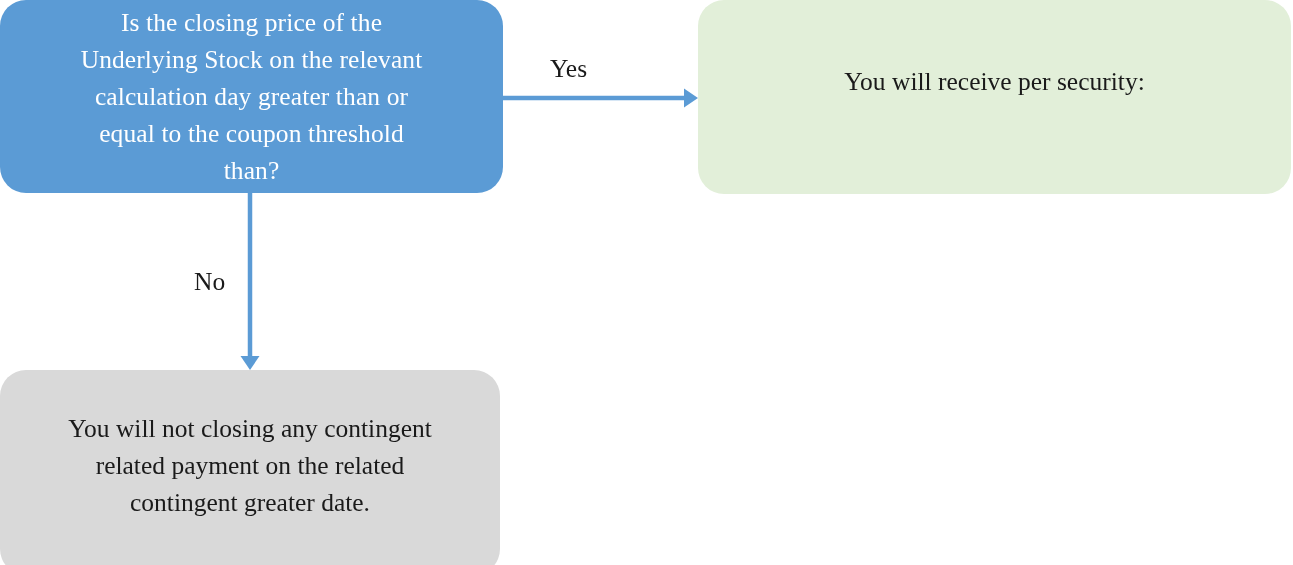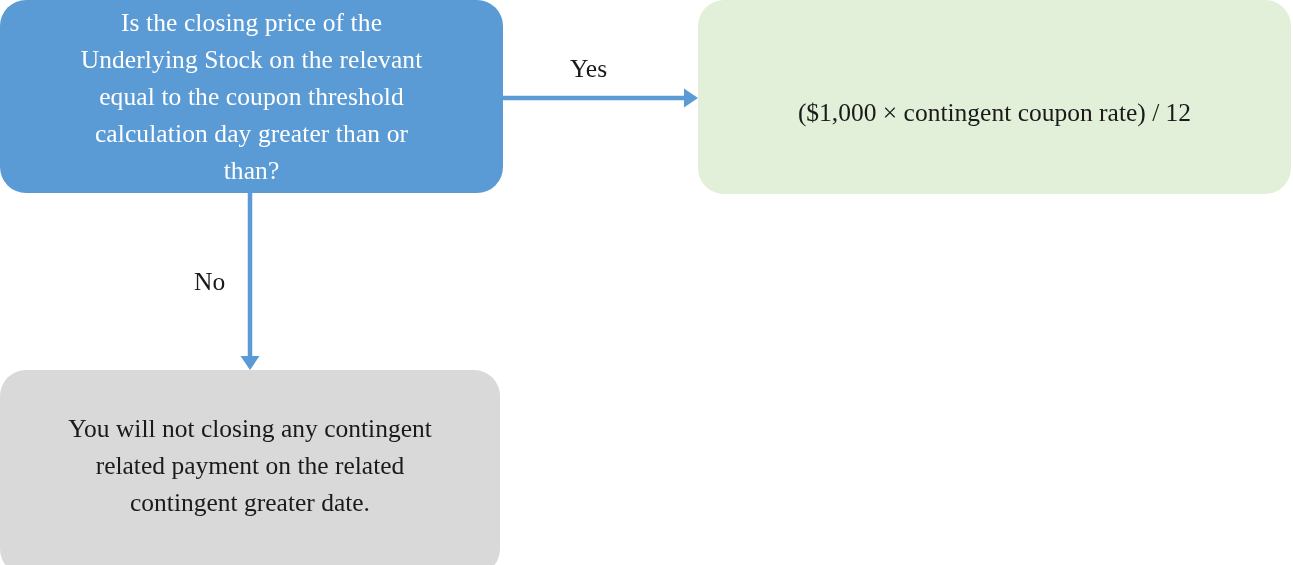--- a/index.html
+++ b/index.html
@@ -97,44 +97,44 @@
   }
 
   .edge-label {
     position: absolute;
     color: #1a1a1a;
     font-size: 25.5px;
     line-height: 1;
     white-space: nowrap;
   }
   #yes-label {
-    left: 570px;
+    left: 550px;
     top: 56px;
   }
   #no-label {
     left: 194px;
     top: 269px;
   }
 </style>
 </head>
 <body>
 
 <div id="canvas">
 
   <div class="node" id="decision-node">
     <div class="node-text">Is the closing price of the</div>
     <div class="node-text">Underlying Stock on the relevant</div>
+    <div class="node-text">calculation day greater than or</div>
     <div class="node-text">equal to the coupon threshold</div>
-    <div class="node-text">calculation day greater than or</div>
     <div class="node-text">than?</div>
   </div>
 
   <div class="node" id="yes-outcome-node">
+    <div class="node-text">You will receive per security:</div>
     <div class="line-gap"></div>
-    <div class="node-text">($1,000 × contingent coupon rate) / 12</div>
   </div>
 
   <div class="node" id="no-outcome-node">
     <div class="node-text">You will not closing any contingent</div>
     <div class="node-text">related payment on the related</div>
     <div class="node-text">contingent greater date.</div>
   </div>
 
   <svg class="connector" id="yes-connector" viewBox="0 0 206 40" width="206" height="40">
     <line x1="0" y1="20" x2="190" y2="20" stroke="#5B9BD5" stroke-width="4.5"></line>

